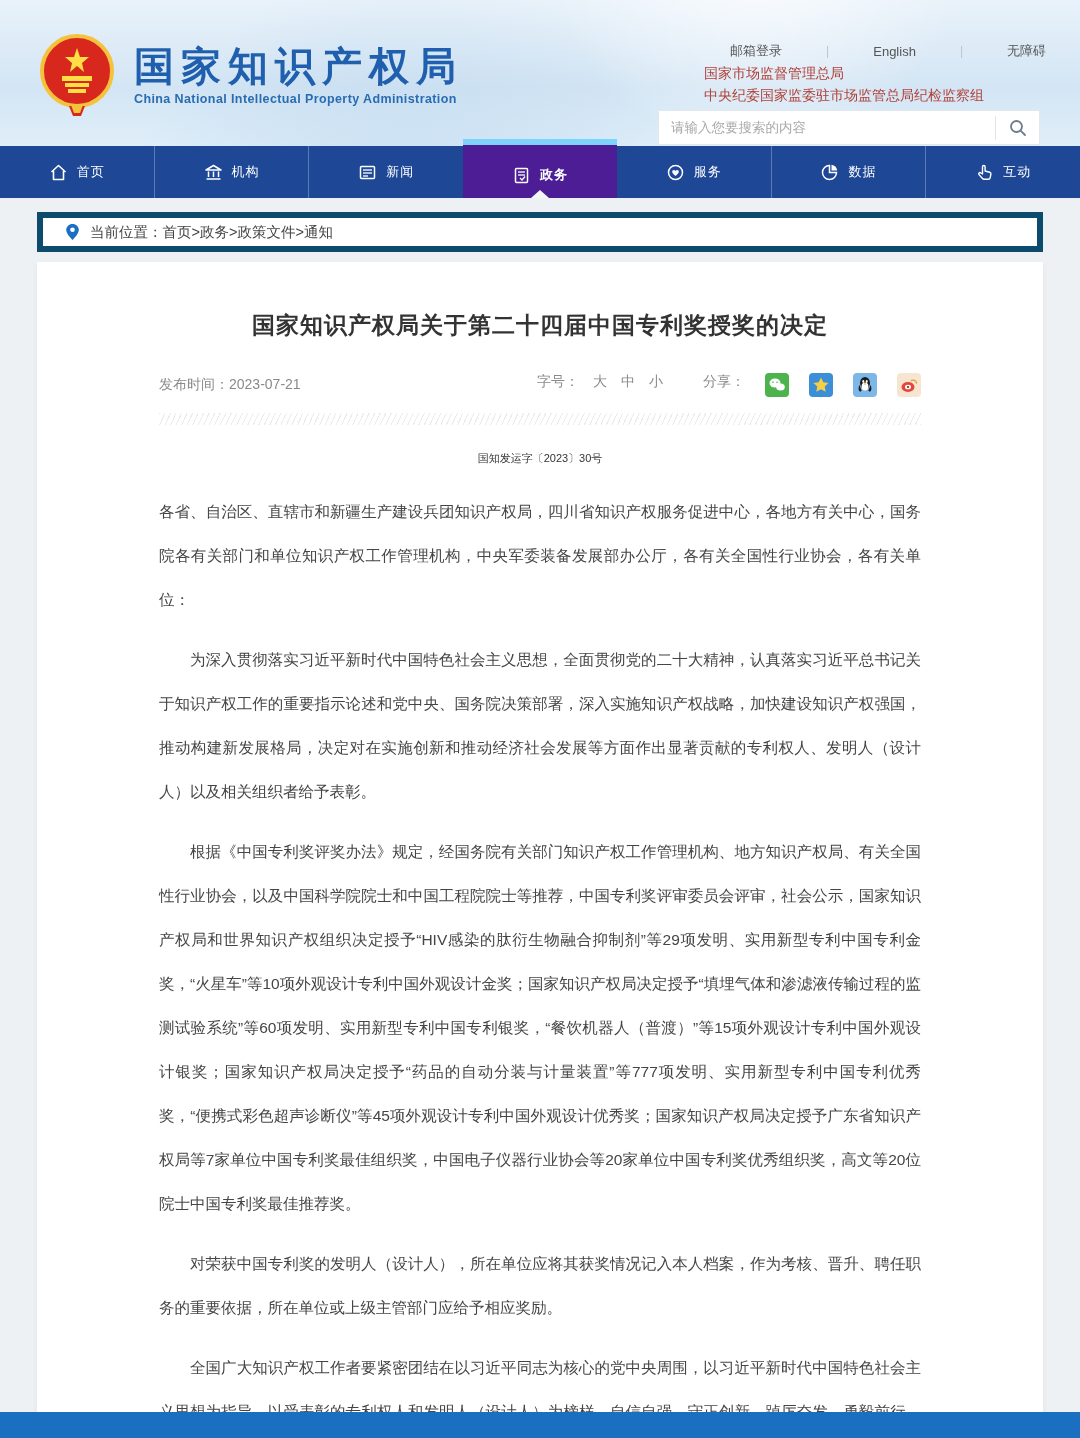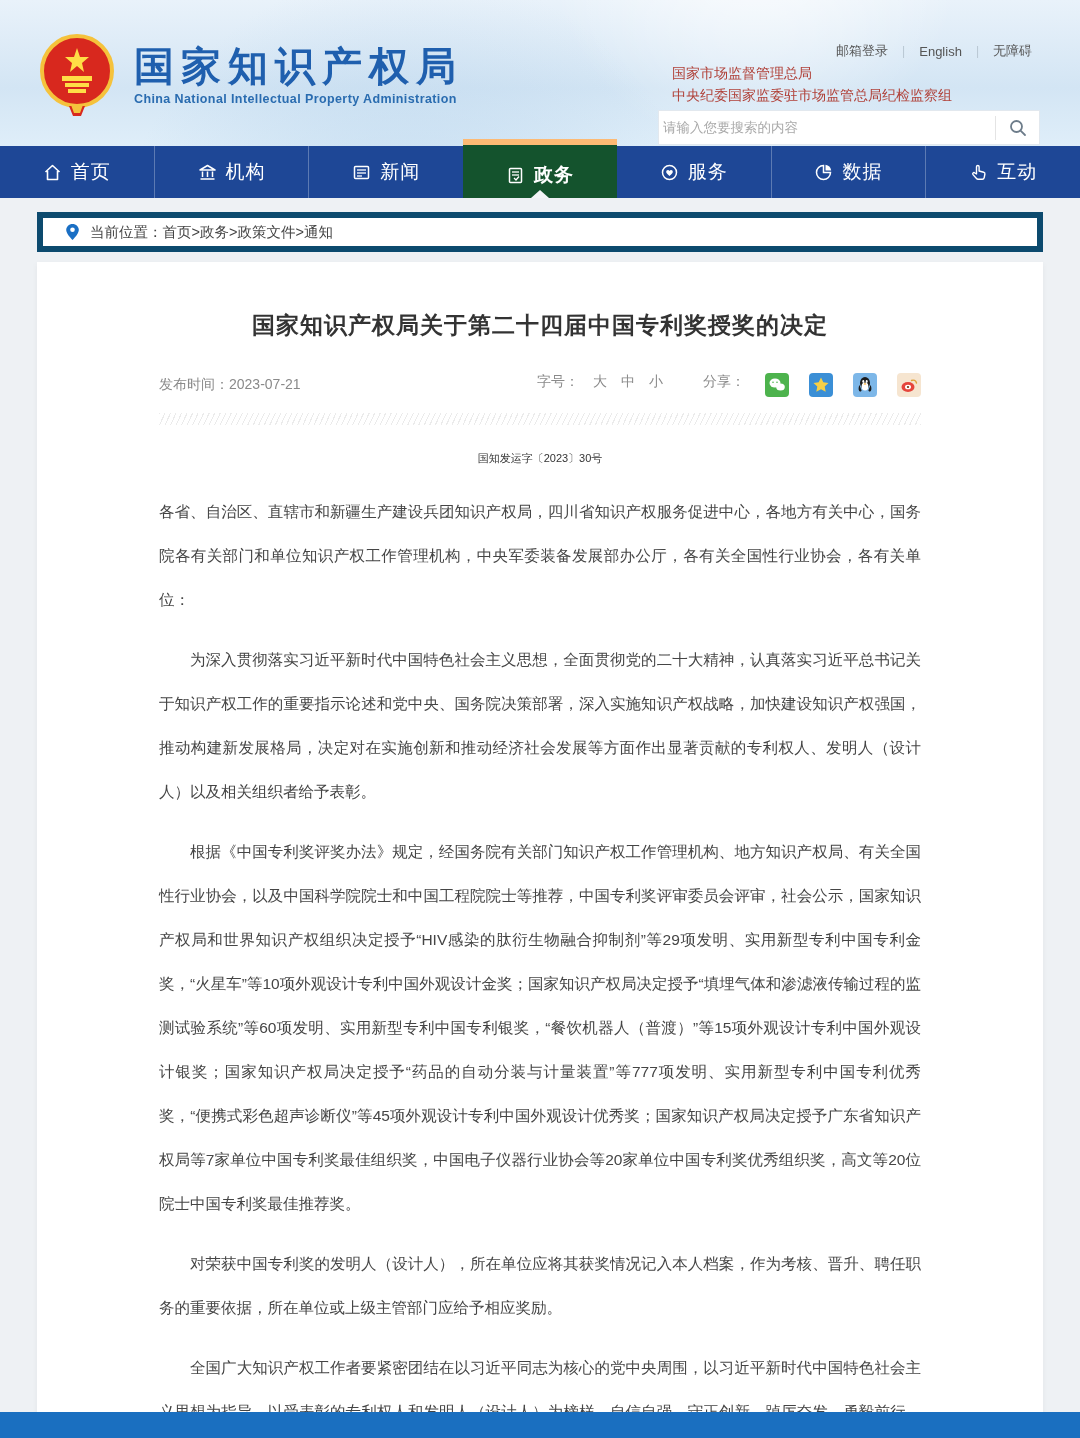--- a/index.html
+++ b/index.html
@@ -11,41 +11,41 @@
     background:
       radial-gradient(circle 420px at 38% 180%, rgba(173,205,233,.55), rgba(173,205,233,0) 70%),
       radial-gradient(circle 300px at 70% -40%, rgba(255,255,255,.8), rgba(255,255,255,0) 70%),
       linear-gradient(180deg,#e9f2fa 0%,#d3e5f4 60%,#dfeef9 100%);
   }
   .logo-wrap { position:absolute; left:40px; top:34px; display:flex; align-items:center; }
   .emblem { width:74px; height:82px; margin-right:20px; }
   .logo-title { font-size:40px; font-weight:bold; color:#1f5fae; letter-spacing:7px; line-height:44px; }
   .logo-sub { font-size:12.5px; color:#2a6cb0; letter-spacing:.4px; margin-top:4px; font-weight:bold; }
 
-  .top-links { position:absolute; right:48px; top:42px; font-size:13px; color:#555; display:flex; align-items:center; }
+  .top-links { position:absolute; right:34px; top:42px; font-size:13px; color:#555; display:flex; align-items:center;gap:30px; }
   .top-links .tl { cursor:pointer; }
   .top-links .sep { color:#b9c6d2; margin:0 14px; font-size:12px; }
 
-  .org-links { position:absolute; left:672px; top:62px; font-size:14px; color:#b04038; line-height:22px; }
+  .org-links { position:absolute; left:704px; top:62px; font-size:14px; color:#b04038; line-height:22px; }
   .org-links div { cursor:pointer; }
 
   .searchbar { position:absolute; left:658px; top:110px; width:382px; height:35px; background:#fff;
     border:1px solid #e2e8ee; display:flex; align-items:center; }
-  .searchbar input { flex:1; border:none; outline:none; font-size:13.5px; color:#333; padding:0 4px;
+  .searchbar input { flex:1; border:none; outline:none; font-size:13.5px; color:#333; padding:0 12px;
     font-family:"Liberation Sans","DejaVu Sans",sans-serif; background:transparent; }
   .searchbar input::placeholder { color:#a9a9a9; }
   .search-btn { width:44px; height:24px; border-left:1px solid #e4e4e4; display:flex; align-items:center; justify-content:center; cursor:pointer; }
 
   
   .nav { position:relative; height:52px; background:#1e4796; display:flex; }
-  .nav-item { flex:1; display:flex; align-items:center; justify-content:center; color:#fff; font-size:19px;
+  .nav-item { flex:1; display:flex; align-items:center; justify-content:center; color:#fff; font-size:13px;
     cursor:pointer; position:relative; letter-spacing:1px; }
   .nav-item + .nav-item { border-left:1px solid rgba(255,255,255,.28); }
   .nav-item .nicon { margin-right:9px; display:flex; }
-  .nav-item.active { background:#14532d; margin-top:-7px; padding-top:7px; border-top:6px solid #fdba74; border-left:none; font-weight:bold; }
+  .nav-item.active { background:#4c1d95; margin-top:-7px; padding-top:7px; border-top:6px solid #7dd3fc; border-left:none; font-weight:bold; }
   .nav-item.active + .nav-item { border-left:none; }
   .nav-item.active::after { content:""; position:absolute; bottom:0; left:50%; margin-left:-9px;
     border-left:9px solid transparent; border-right:9px solid transparent; border-bottom:8px solid #f3f5f7; }
 
   
   .crumbbar { margin:14px 37px 0; background:#fff; border:6px solid #0c4a6e; height:40px;
     display:flex; align-items:center; padding:0 22px; font-size:14.5px; color:#444; }
   .crumbbar .picon { margin-right:10px; display:flex; }
   .crumb-path { cursor:pointer; }
 

